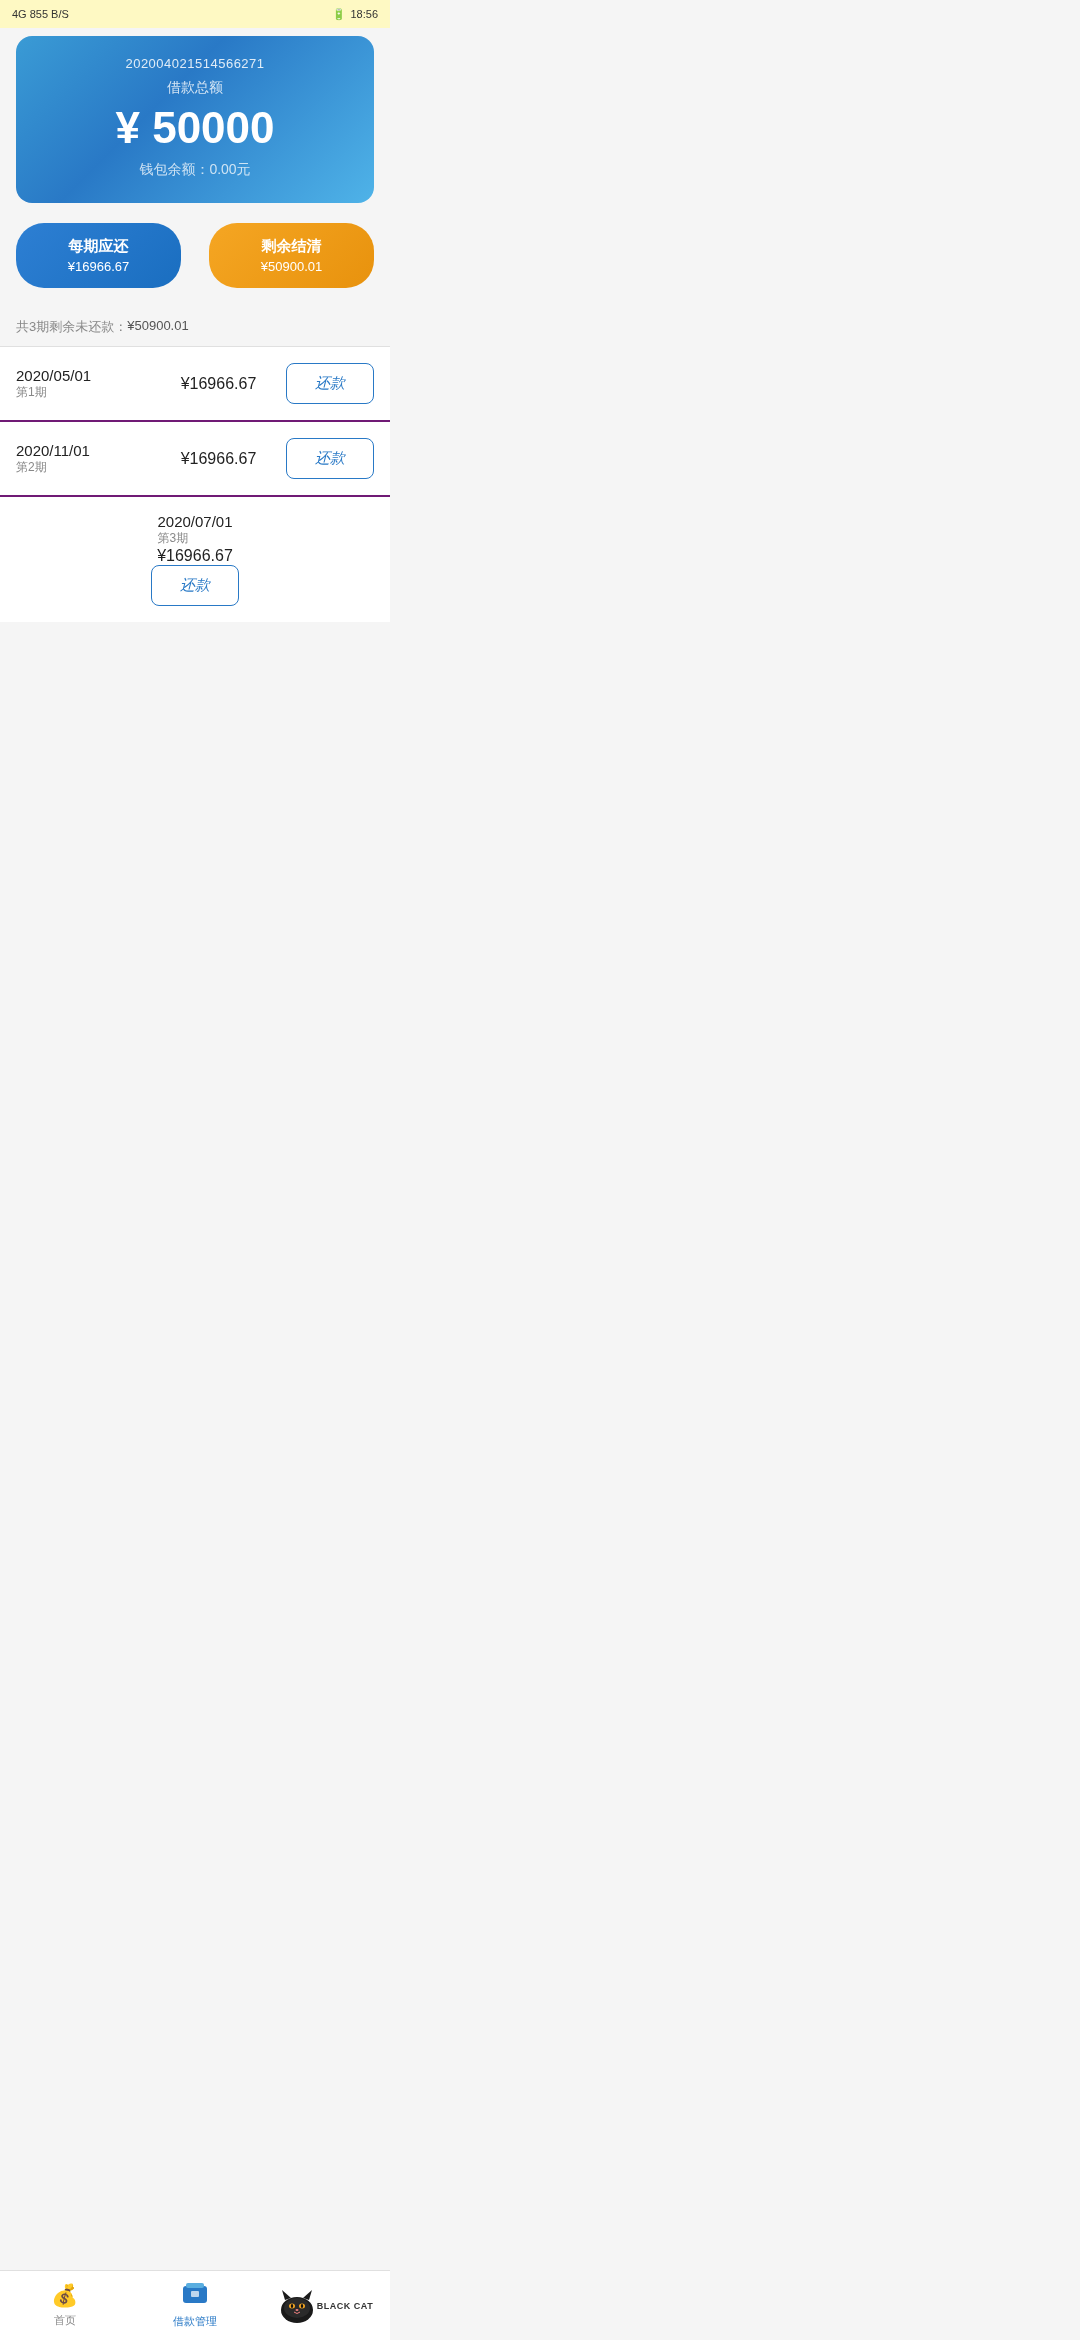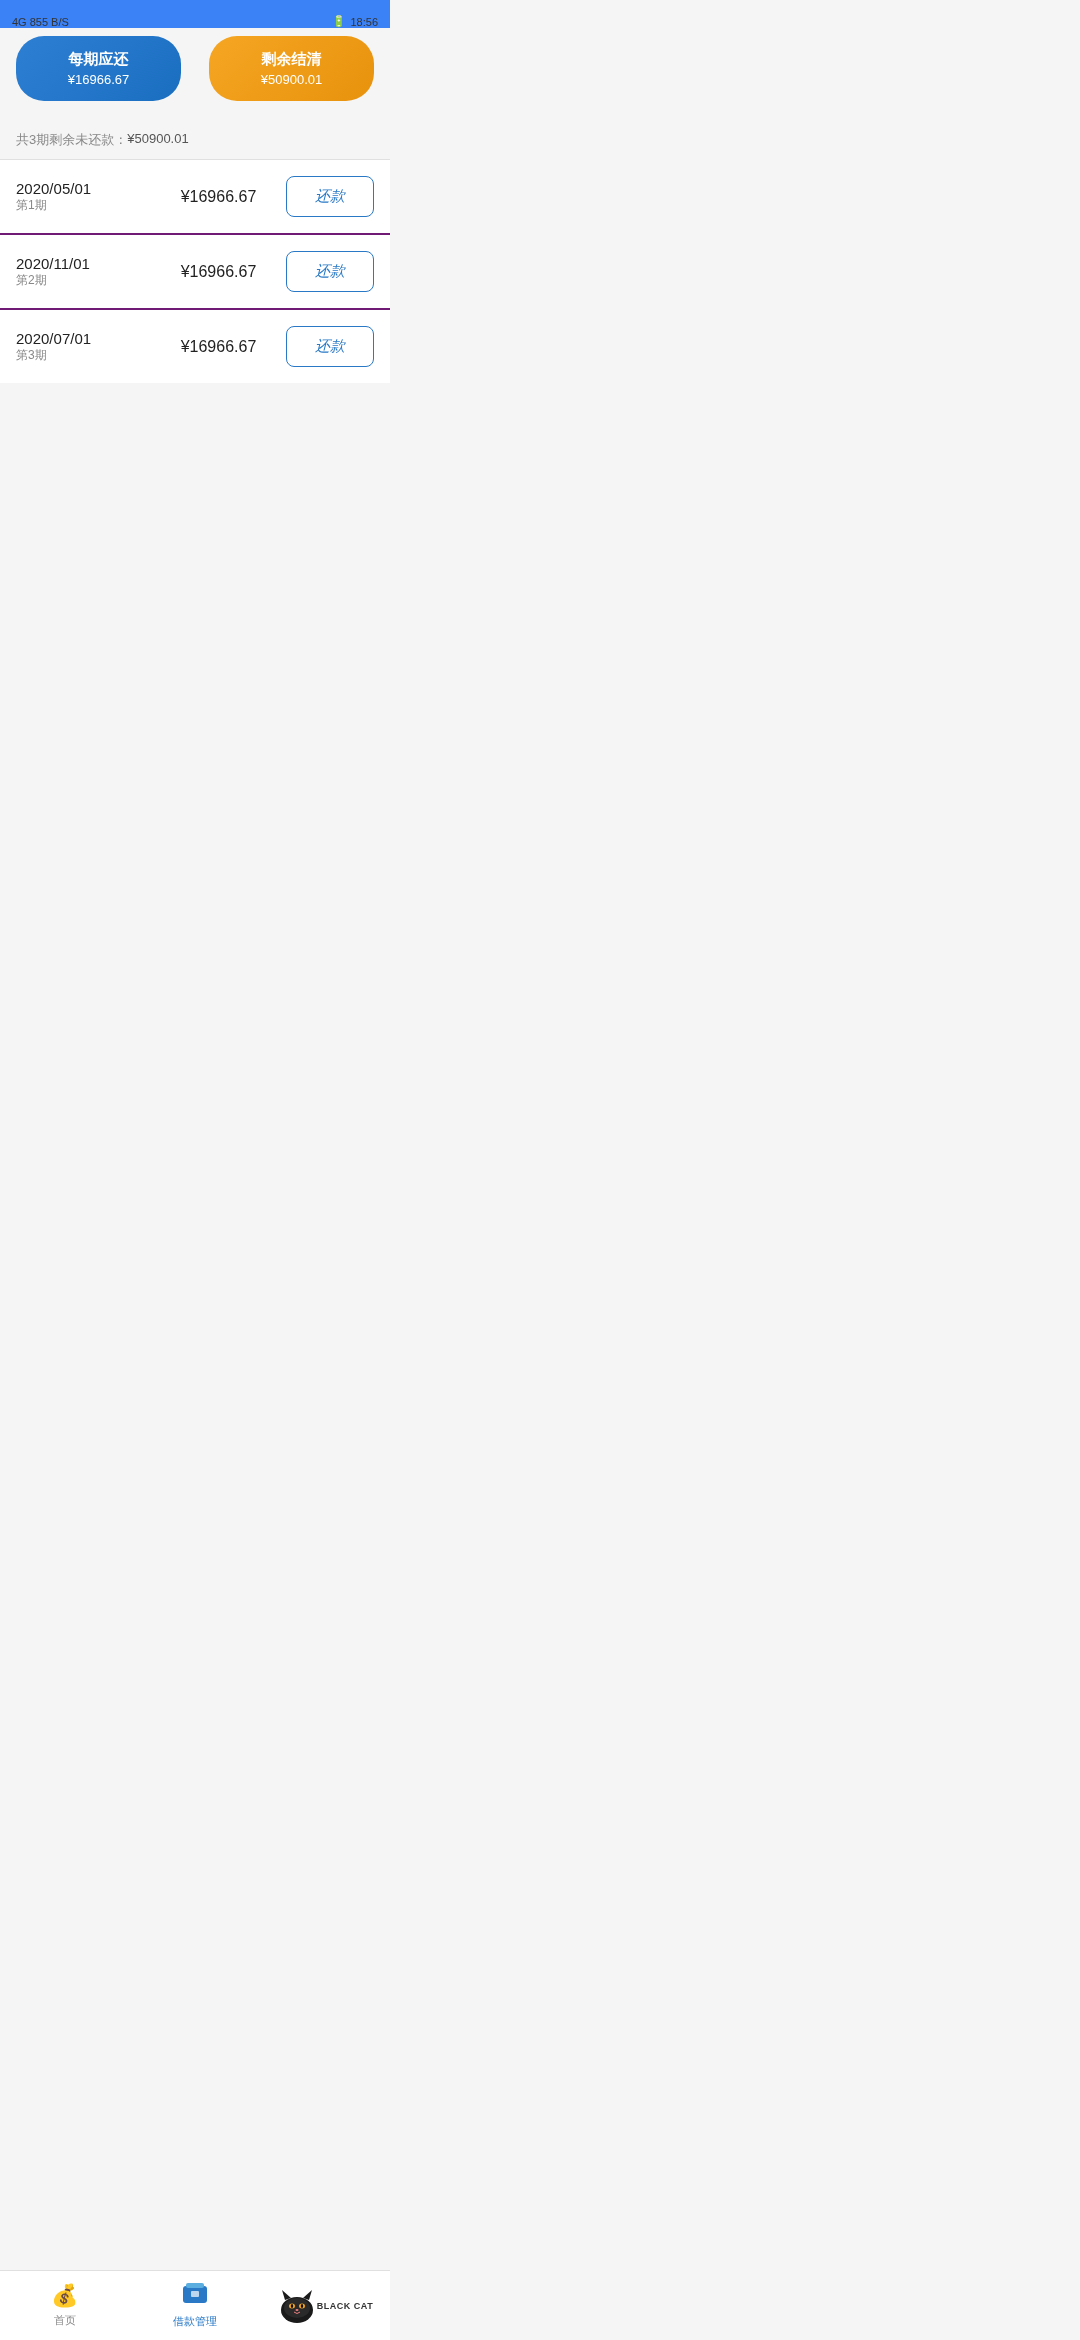--- a/index.html
+++ b/index.html
@@ -8,24 +8,24 @@
       width: 390px;
       min-height: 844px;
       background: #f5f5f5;
       font-family: -apple-system, 'PingFang SC', 'Microsoft YaHei', sans-serif;
       position: relative;
       overflow-x: hidden;
     }
 
     
     .status-bar {
-      background: #3b82f6;
+      background: #fef9c3;
       height: 28px;
       display: flex;
-      align-items: flex-end;
+      align-items: center;
       justify-content: space-between;
       padding: 0 12px;
       font-size: 11px;
       color: #333;
     }
     .status-left { display: flex; align-items: center; gap: 3px; }
     .status-right { display: flex; align-items: center; gap: 4px; }
 
     
     .hero-card {
@@ -130,20 +130,21 @@
     }
     .repayment-item {
       display: flex;
       align-items: center;
       justify-content: space-between;
       padding: 16px 16px;
       border-bottom: 2px solid #701a75;
     }
     .repayment-item:last-child {
       border-bottom: none;
+      flex-direction: column;
     }
     .item-date-info {
       flex: 1;
     }
     .item-date {
       font-size: 15px;
       color: #222;
       font-weight: 500;
     }
     .item-period {
@@ -222,20 +223,28 @@
       <span>855 B/S</span>
     </div>
     <div class="status-right">
       <span>🔋</span>
       <span>18:56</span>
     </div>
   </div>
 
   <div class="top-spacer"></div>
 
+  <div class="hero-card">
+    <div class="loan-id">202004021514566271</div>
+    <div class="loan-label">借款总额</div>
+    <div class="loan-amount">¥ 50000</div>
+    <div class="wallet-balance">
+      <span>钱包余额：</span><span>0.00元</span>
+    </div>
+  </div>
 
   <div class="action-buttons">
     <button class="btn-monthly">
       <span class="btn-title">每期应还</span>
       <span class="btn-amount">¥16966.67</span>
     </button>
     <button class="btn-settle">
       <span class="btn-title">剩余结清</span>
       <span class="btn-amount">¥50900.01</span>
     </button>

